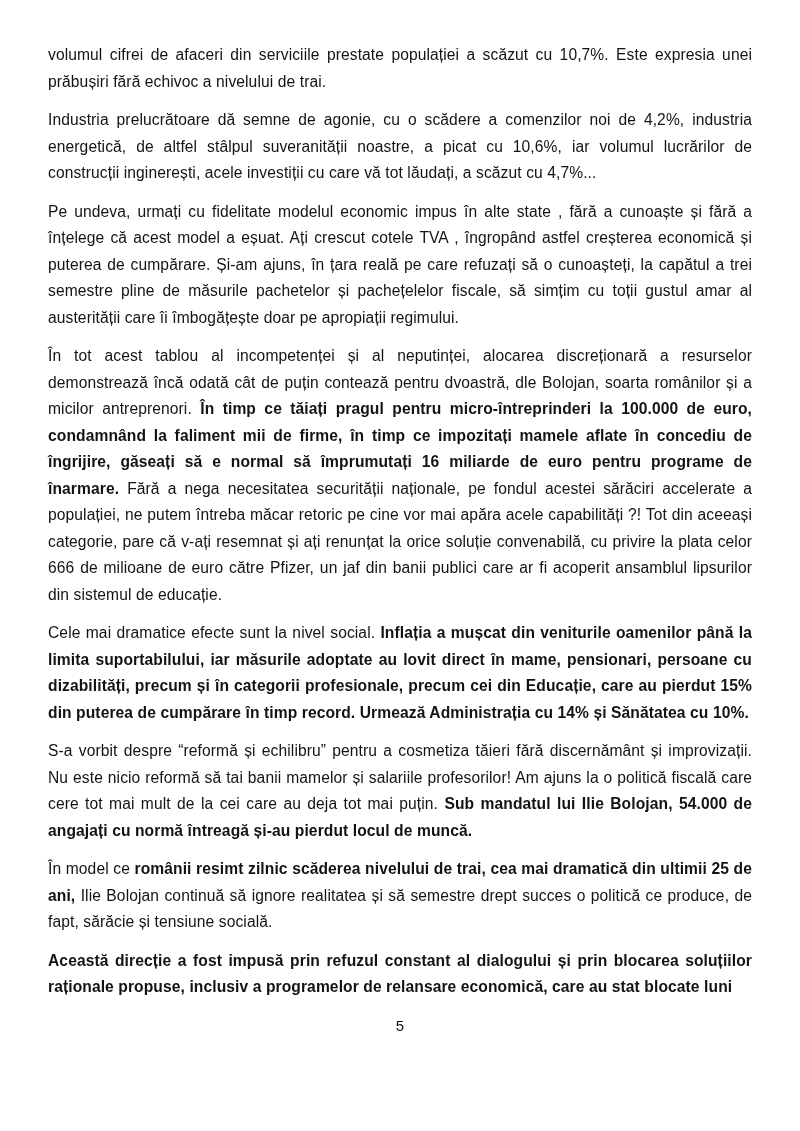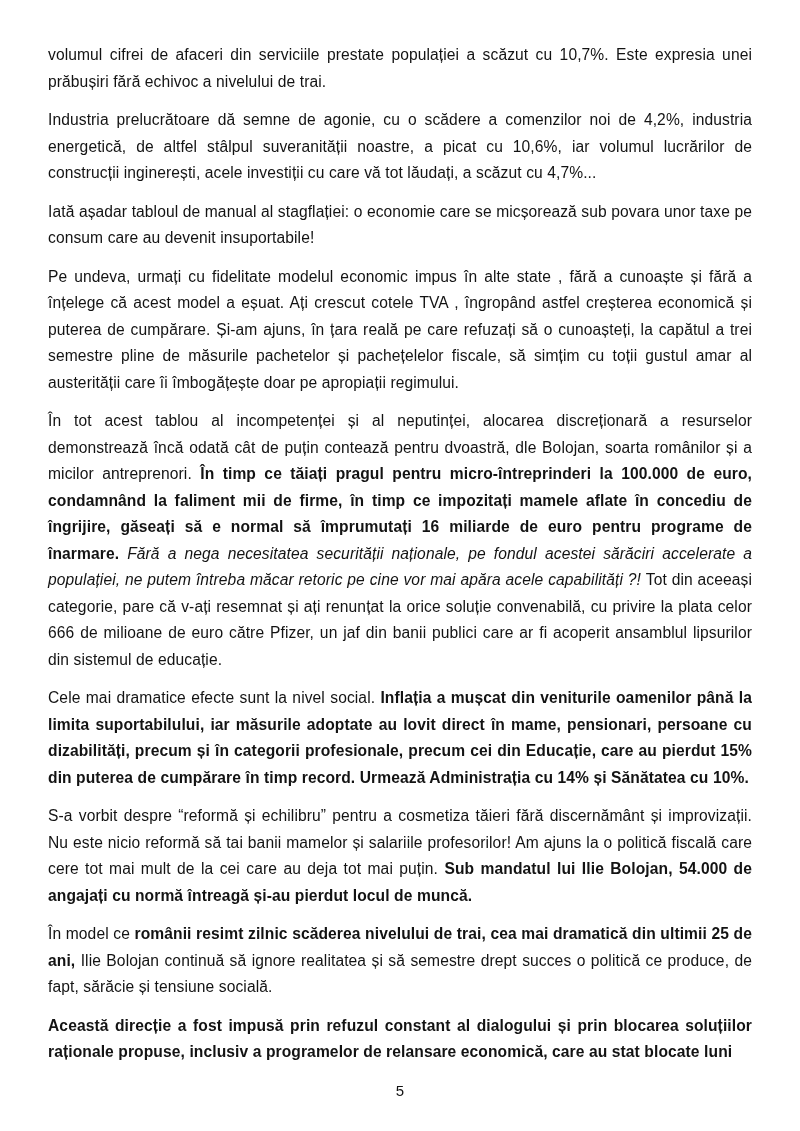--- a/index.html
+++ b/index.html
@@ -27,36 +27,35 @@
   }
   .para {
     font-size: 15.6px;
     line-height: 26.5px;
     text-align: justify;
     margin: 0 0 12px 0;
     letter-spacing: 0.1px;
   }
   .run.normal { font-weight: 400; font-style: normal; }
   .run.bold   { font-weight: 700; font-style: normal; }
-  .run.italic { font-weight: 400; font-style: italic; }
+  .run.italic { font-weight: 400; }
   .footer {
     margin-top: 2px;
     text-align: center;
     font-size: 15px;
     line-height: 22px;
   }
 </style>
 </head>
 <body>
 
 <div class="page">
   <div class="doc-body">
       <p class="para"><span class="run normal">volumul cifrei de afaceri din serviciile prestate populației a scăzut cu 10,7%. Este expresia unei prăbușiri fără echivoc a nivelului de trai.</span></p>
       <p class="para"><span class="run normal">Industria prelucrătoare dă semne de agonie, cu o scădere a comenzilor noi de 4,2%, industria energetică, de altfel stâlpul suveranității noastre, a picat cu 10,6%, iar volumul lucrărilor de construcții inginerești, acele investiții cu care vă tot lăudați, a scăzut cu 4,7%...</span></p>
-      <p class="para"><span class="run normal">Iată așadar tabloul de manual al stagflației: o economie care se micșorează sub povara unor taxe pe consum care au devenit insuportabile!</span></p>
       <p class="para"><span class="run normal">Pe undeva, urmați cu fidelitate modelul economic impus în alte state , fără a cunoaște și fără a înțelege că acest model a eșuat. Ați crescut cotele TVA , îngropând astfel creșterea economică și puterea de cumpărare. Și-am ajuns, în țara reală pe care refuzați să o cunoașteți, la capătul a trei semestre pline de măsurile pachetelor și pachețelelor fiscale, să simțim cu toții gustul amar al austerității care îi îmbogățește doar pe apropiații regimului.</span></p>
       <p class="para"><span class="run normal">În tot acest tablou al incompetenței și al neputinței, alocarea discreționară a resurselor demonstrează încă odată cât de puțin contează pentru dvoastră, dle Bolojan, soarta românilor și a micilor antreprenori. </span><span class="run bold">În timp ce tăiați pragul pentru micro-întreprinderi la 100.000 de euro, condamnând la faliment mii de firme, în timp ce impozitați mamele aflate în concediu de îngrijire, găseați să e normal să împrumutați 16 miliarde de euro pentru programe de înarmare. </span><span class="run italic">Fără a nega necesitatea securității naționale, pe fondul acestei sărăciri accelerate a populației, ne putem întreba măcar retoric pe cine vor mai apăra acele capabilități ?! </span><span class="run normal">Tot din aceeași categorie, pare că v-ați resemnat și ați renunțat la orice soluție convenabilă, cu privire la plata celor 666 de milioane de euro către Pfizer, un jaf din banii publici care ar fi acoperit ansamblul lipsurilor din sistemul de educație.</span></p>
       <p class="para"><span class="run normal">Cele mai dramatice efecte sunt la nivel social. </span><span class="run bold">Inflația a mușcat din veniturile oamenilor până la limita suportabilului, iar măsurile adoptate au lovit direct în mame, pensionari, persoane cu dizabilități, precum și în categorii profesionale, precum cei din Educație, care au pierdut 15% din puterea de cumpărare în timp record. Urmează Administrația cu 14% și Sănătatea cu 10%.</span></p>
       <p class="para"><span class="run normal">S-a vorbit despre “reformă și echilibru” pentru a cosmetiza tăieri fără discernământ și improvizații.  Nu este nicio reformă să tai banii mamelor și salariile profesorilor! Am ajuns la o politică fiscală care cere tot mai mult de la cei care au deja tot mai puțin. </span><span class="run bold">Sub mandatul lui Ilie Bolojan, 54.000 de angajați cu normă întreagă și-au pierdut locul de muncă.</span></p>
       <p class="para"><span class="run normal">În model ce </span><span class="run bold">românii resimt zilnic scăderea nivelului de trai, cea mai dramatică din ultimii 25 de ani, </span><span class="run normal">Ilie Bolojan continuă să ignore realitatea și să semestre drept succes o politică ce produce, de fapt, sărăcie și tensiune socială.</span></p>
       <p class="para"><span class="run bold">Această direcție a fost impusă prin refuzul constant al dialogului și prin blocarea soluțiilor raționale propuse, inclusiv a programelor de relansare economică, care au stat blocate luni</span></p>
     </div>
   <div class="footer">
     <span>5</span>
   </div>

